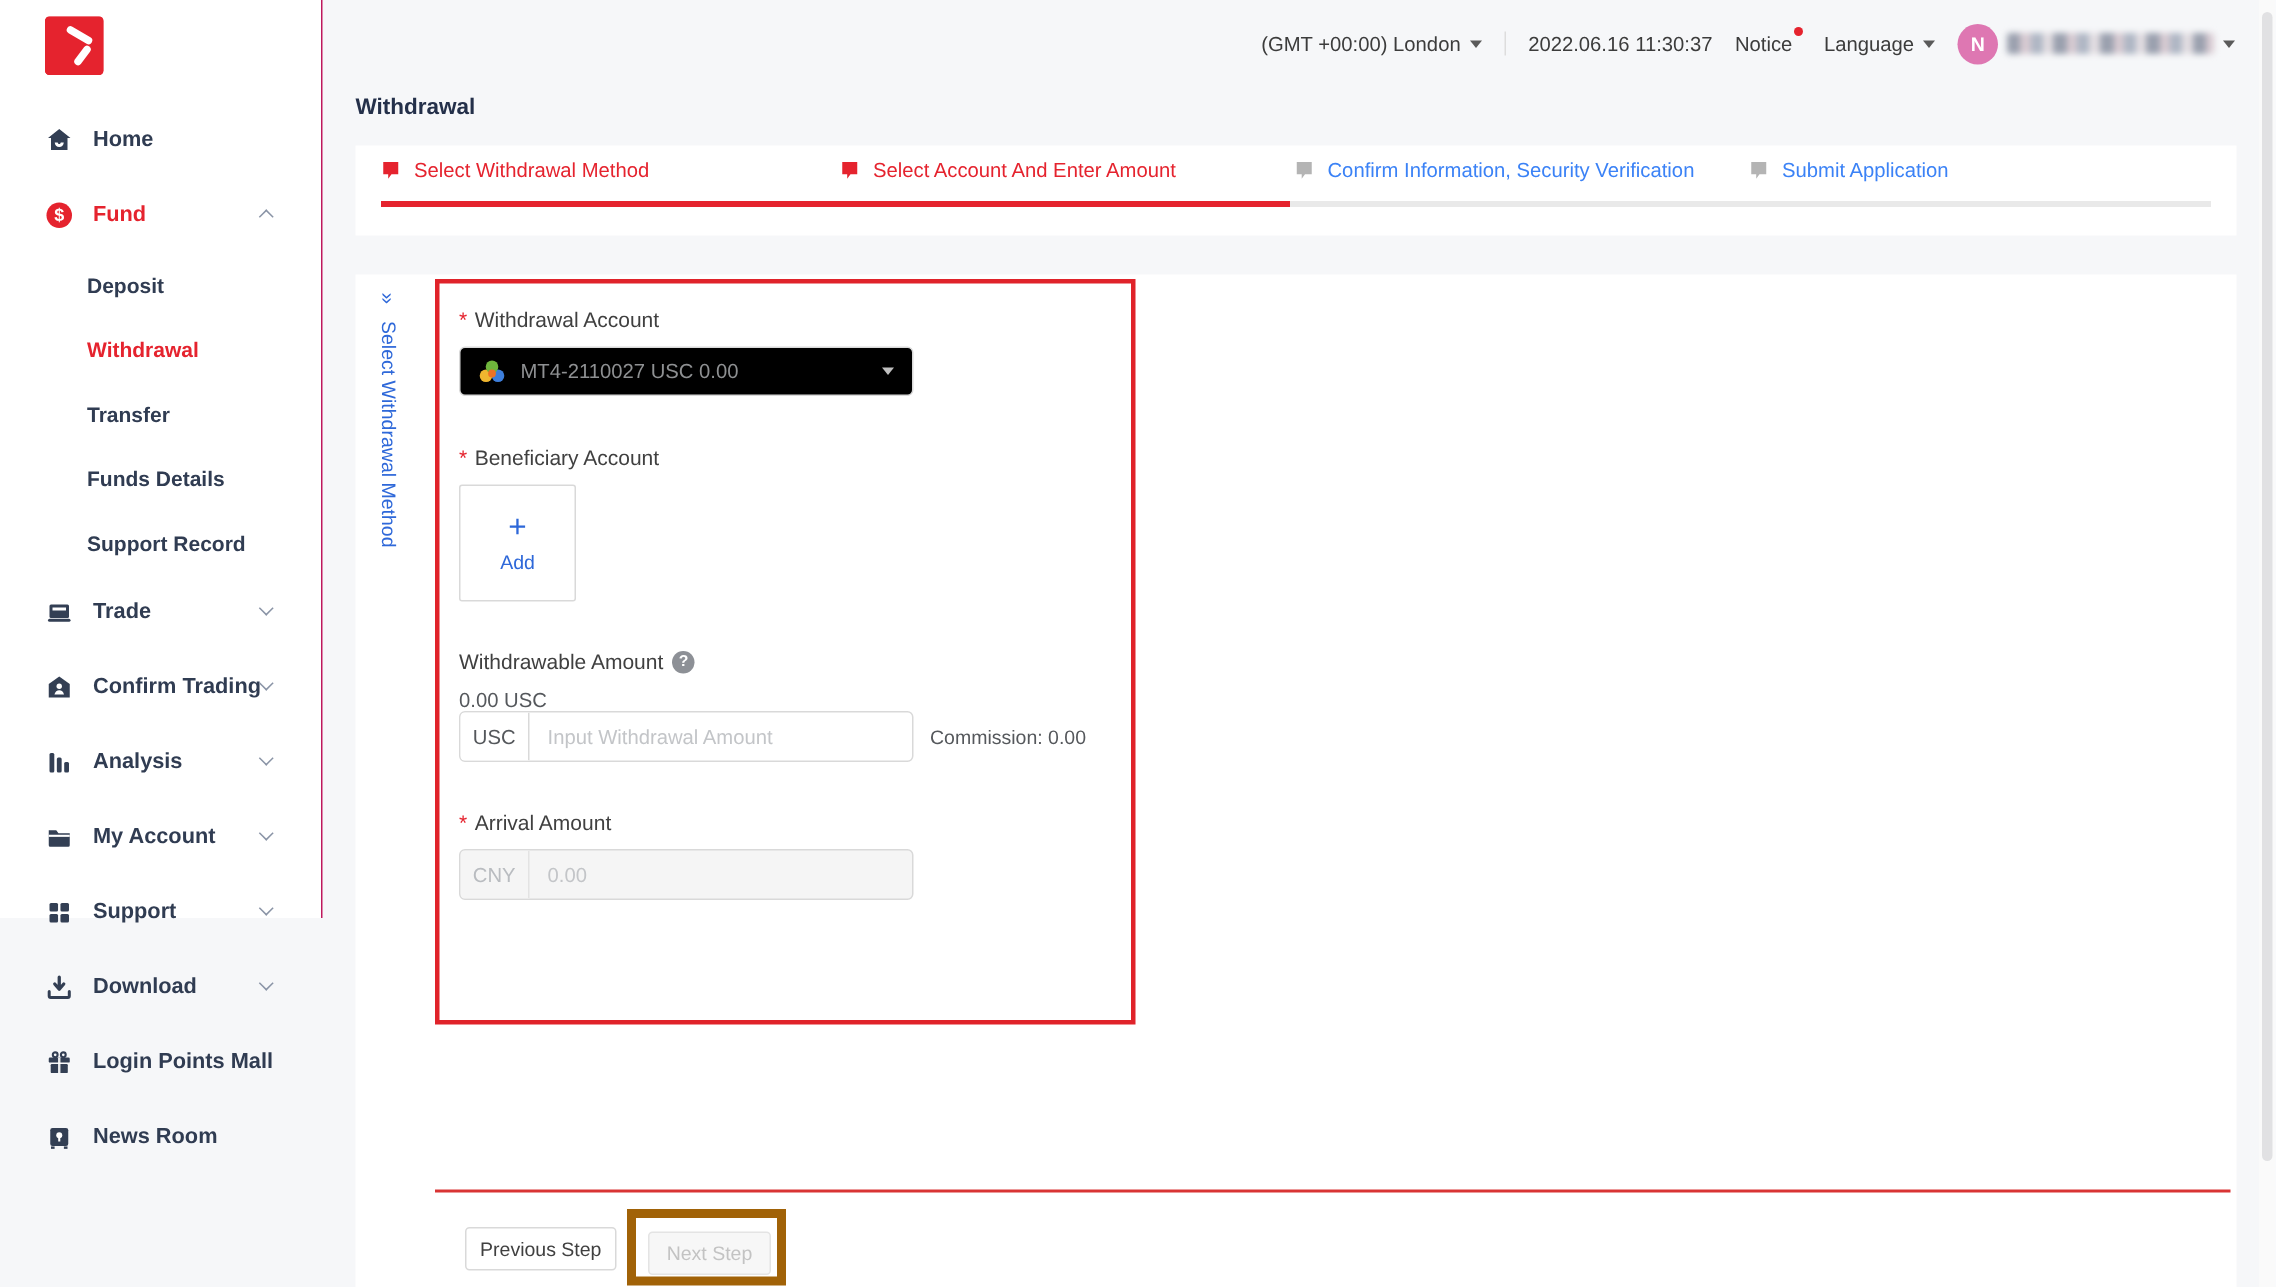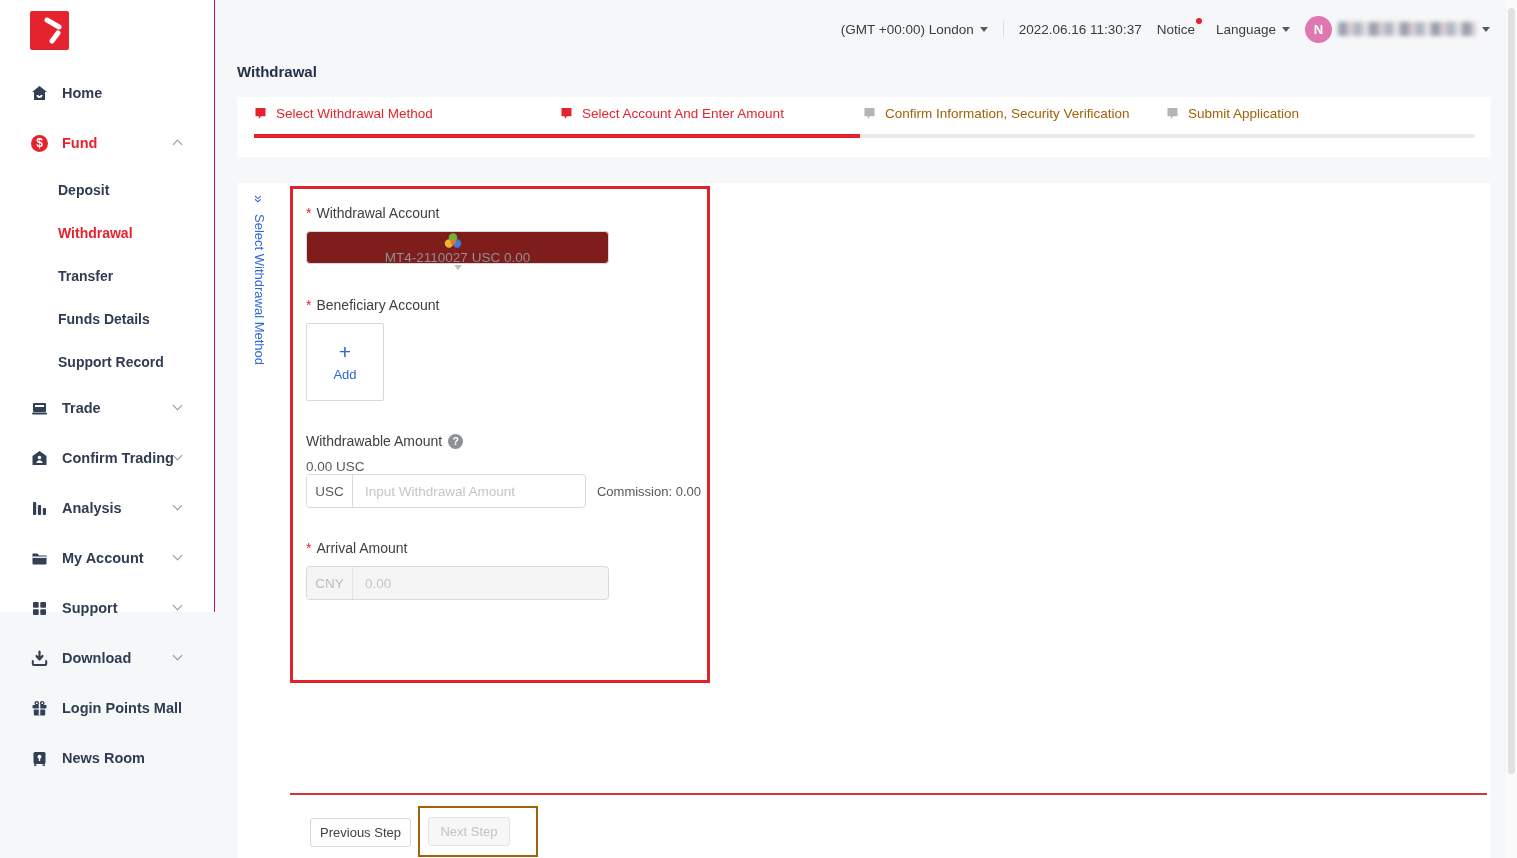--- a/index.html
+++ b/index.html
@@ -36,36 +36,36 @@
     background:repeating-linear-gradient(90deg,#9aa0ae 0 9px,#d8cbd2 9px 16px,#aeb6c4 16px 24px,#e3dee2 24px 31px); }
 
   
   .page-title { position:absolute; left:21px; top:63px; font-size:15px; font-weight:700; color:#24304a; }
 
   
   .steps-card { position:absolute; left:21px; top:97px; width:1254px; height:60px; background:#fff; }
   .step { position:absolute; top:9px; display:flex; align-items:center; gap:9px; font-size:13.5px; cursor:pointer; white-space:nowrap; }
   .step .flag { width:13px; height:13px; }
   .step.active { color:#e5232e; }
-  .step.inactive { color:#a16207; }
+  .step.inactive { color:#3b82f6; }
   .underbar { position:absolute; top:37px; height:4px; }
   .underbar.red { background:#e5232e; }
   .underbar.gray { background:#e9e9e9; }
 
   
   .content-card { position:absolute; left:21px; top:183px; width:1254px; height:675px; background:#fff; }
 
   .collapse-strip { position:absolute; left:14px; top:12px; writing-mode:vertical-lr; color:#2e68d9; font-size:13px; display:flex; align-items:center; gap:10px; cursor:pointer; }
   .collapse-strip .dbl { font-size:14px; letter-spacing:1px; }
 
-  .form-box { position:absolute; left:53px; top:3px; width:420px; height:497px; border:3px solid #e0232a; padding:14px 6px 0 13px; }
+  .form-box { position:absolute; left:53px; top:3px; width:467px; height:497px; border:3px solid #e0232a; padding:14px 16px 0 13px; }
   .flabel { font-size:14px; color:#404040; margin-bottom:10px; }
   .req { color:#e5232e; margin-right:5px; }
 
-  .select-box { width:303px; height:33px; border:1px solid #d9d9d9; border-radius:4px; background:#7f1d1d; display:flex; align-items:center; padding:0 12px; cursor:pointer;flex-direction:column; }
+  .select-box { width:303px; height:33px; border:1px solid #d9d9d9; border-radius:4px; background:#000000; display:flex; align-items:center; padding:0 12px; cursor:pointer; }
   .select-box .mt4 { margin-right:10px; display:flex; }
   .select-box .val { flex:1; font-size:13.5px; color:#8e9092; }
   .sel-caret { width:0; height:0; border-left:4px solid transparent; border-right:4px solid transparent; border-top:5px solid #c0c0c0; }
 
   .add-box { width:78px; height:78px; border:1px solid #d9d9d9; border-radius:2px; background:#fff; display:flex; flex-direction:column; align-items:center; justify-content:center; gap:6px; cursor:pointer; }
   .add-plus { color:#2e68d9; font-size:21px; font-weight:400; line-height:18px; }
   .add-text { color:#2e68d9; font-size:13px; }
 
   .wd-label-row { display:flex; align-items:center; gap:6px; }
   .help-ic { width:15px; height:15px; border-radius:50%; background:#8d9096; color:#fff; font-size:10.5px; font-weight:700; display:flex; align-items:center; justify-content:center; cursor:pointer; }
@@ -76,21 +76,21 @@
   .igroup input { flex:1; border:0; outline:0; padding:0 12px; font-size:13.5px; color:#333; background:transparent; font-family:"Liberation Sans",sans-serif; }
   .igroup input::placeholder { color:#c3c5c8; }
   .igroup.disabled { background:#f5f5f5; }
   .igroup.disabled .prefix { background:#f5f5f5; color:#b9bcc0; border-right-color:#e3e3e3; }
   .igroup.disabled input { color:#b9bcc0; }
   .row-inline { display:flex; align-items:center; gap:11px; }
   .commission { font-size:13px; color:#55585c; white-space:nowrap; }
 
   .footer-hr { position:absolute; left:53px; top:610px; width:1197px; height:2px; background:#d93434; }
   .btn-prev { position:absolute; left:73px; top:635px; width:101px; height:29px; background:#fff; border:1px solid #d9d9d9; border-radius:3px; font-size:13px; color:#404040; cursor:pointer; font-family:"Liberation Sans",sans-serif; }
-  .next-ann { position:absolute; left:181px; top:623px; width:120px; height:51px; border:2px solid #a16207; }
+  .next-ann { position:absolute; left:181px; top:623px; width:106px; height:51px; border:6px solid #a16207; }
   .btn-next { position:absolute; left:8px; top:9px; width:82px; height:29px; background:#f7f7f7; border:1px solid #e4e4e4; border-radius:3px; font-size:13px; color:#c3c3c3; font-family:"Liberation Sans",sans-serif; }
 
   
   .scrollbar-track { position:absolute; right:0; top:0; width:11px; height:858px; background:#fafafa; }
   .scrollbar-thumb { position:absolute; right:2px; top:8px; width:7px; height:766px; border-radius:4px; background:#e1e1e3; }
 </style>
 </head>
 <body>
 
 <aside class="sidebar">

